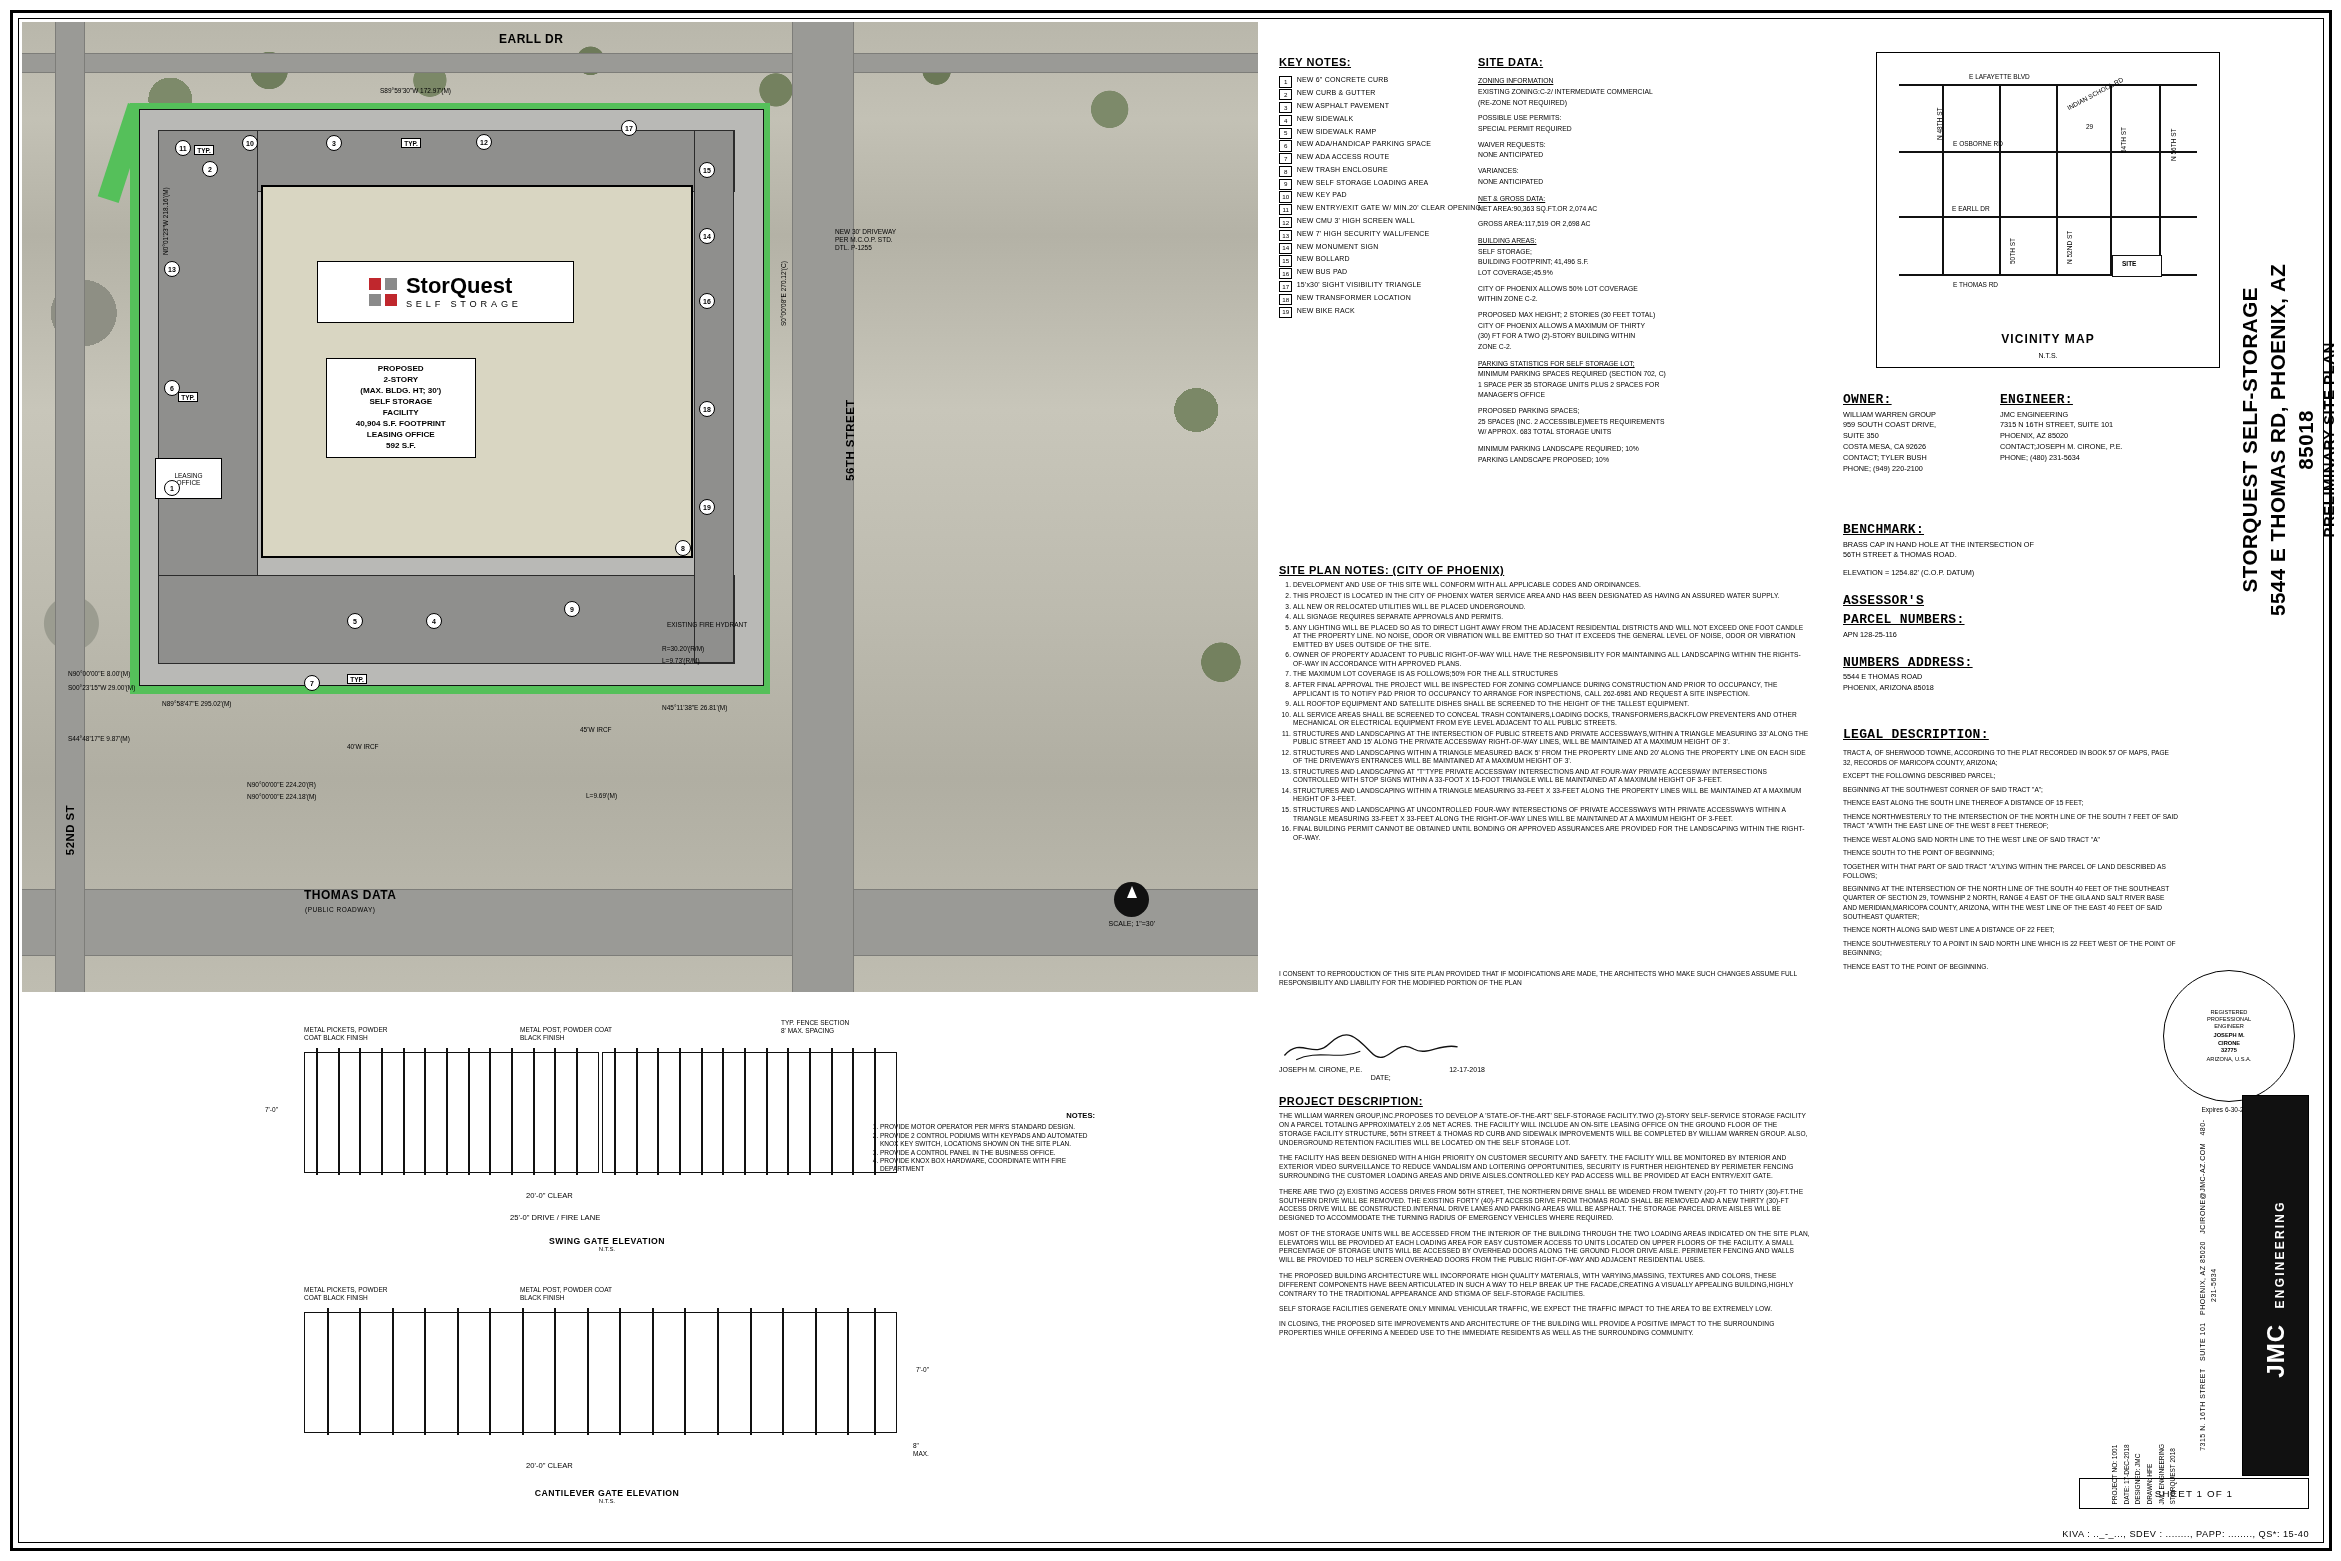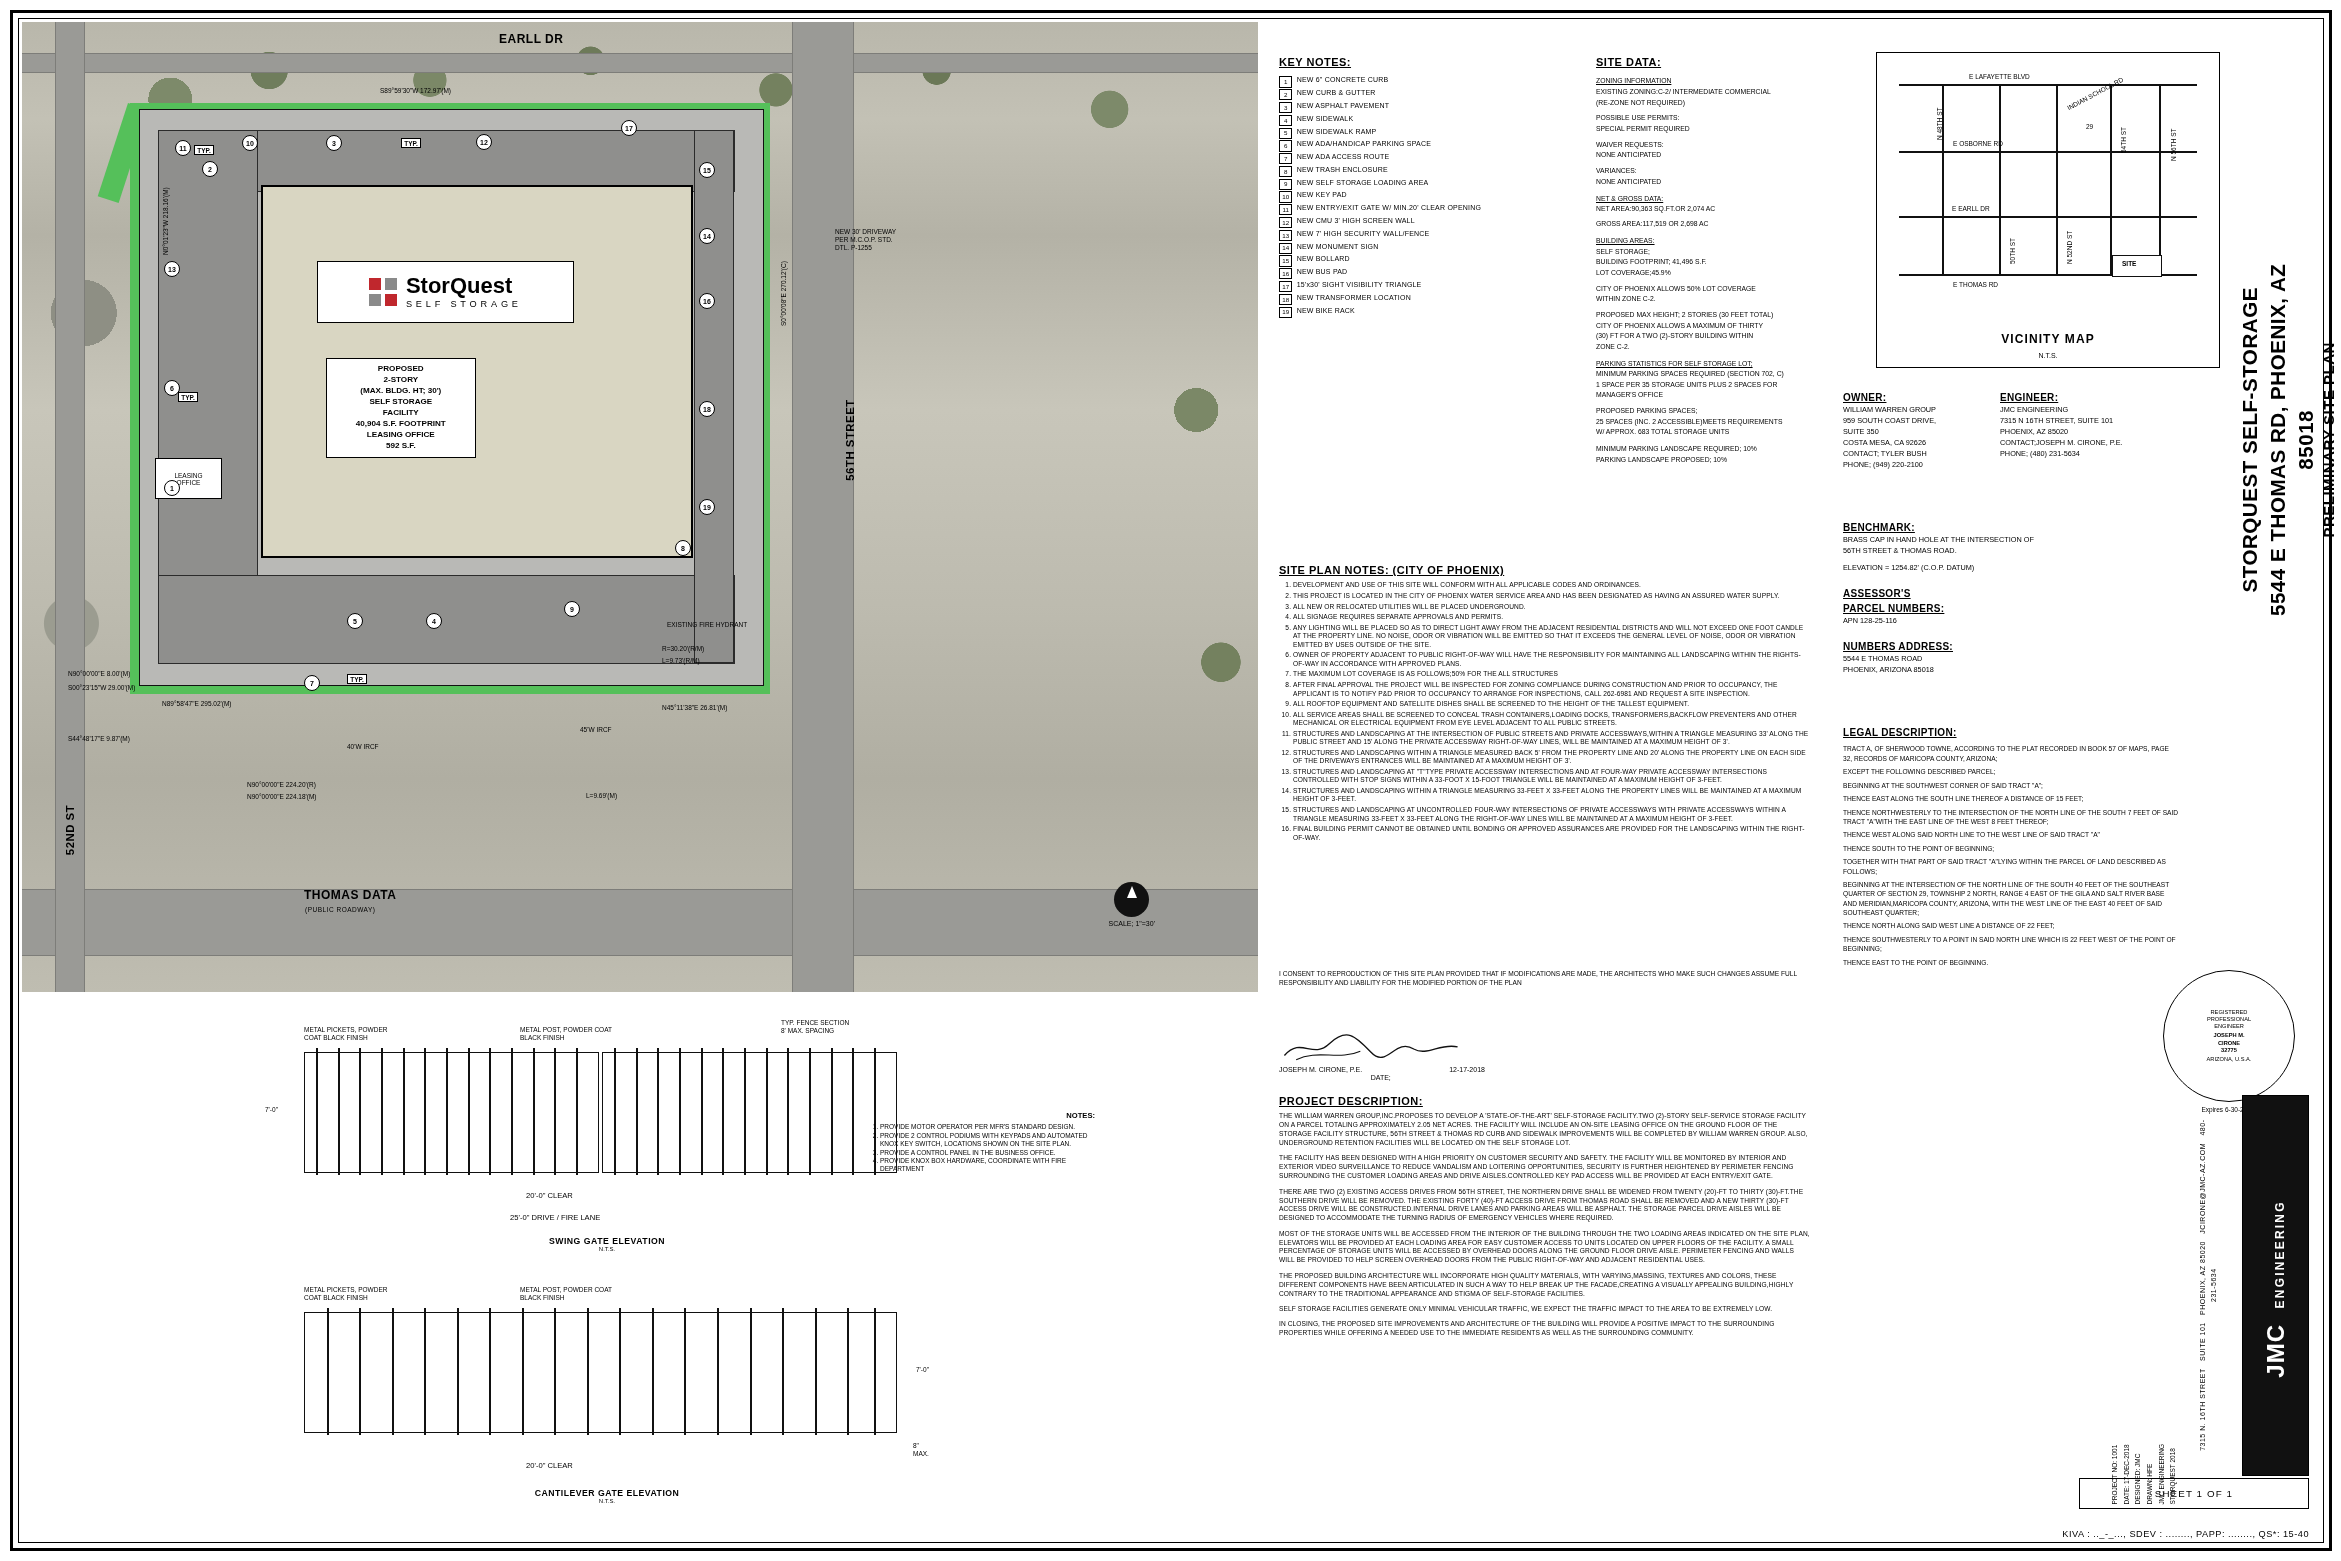--- a/index.html
+++ b/index.html
@@ -56,21 +56,21 @@
   
   .detail{position:absolute;}
   .gate-frame{position:absolute;border:1.6px solid #111;background:#fff;}
   .picket{position:absolute;width:2.2px;background:#111;}
   .cap-title{position:absolute;text-align:center;font-size:8.7px;font-weight:bold;letter-spacing:0.5px;}
   .nts{font-size:6px;font-weight:normal;letter-spacing:0;}
   .small{font-size:6.5px;line-height:1.3;}
 
   
   .col-notes{position:absolute;left:1279px;top:54px;width:249px;font-size:7.3px;line-height:1.55;}
-  .col-site{position:absolute;left:1596px;top:54px;width:271px;font-size:7.3px;line-height:1.55;}
+  .col-site{position:absolute;left:1478px;top:54px;width:271px;font-size:7.3px;line-height:1.55;}
   .secttl{font-size:11px;font-weight:bold;letter-spacing:0.5px;margin-bottom:5.4px;text-decoration:underline;}
   .keyrow{display:flex;align-items:flex-start;gap:4.3px;margin-bottom:1.6px;}
   .keynum{flex:0 0 auto;border:0.8px solid #000;min-width:9.2px;height:9.2px;font-size:6.2px;display:flex;align-items:center;justify-content:center;padding:0 1.1px;}
   .keytxt{font-size:7px;line-height:1.25;letter-spacing:0.2px;}
 
   .spnotes{position:absolute;left:1279px;top:564px;width:531px;}
   .spnotes ol{margin:4.3px 0 0 0;padding-left:14px;}
   .spnotes li{font-size:6.6px;line-height:1.28;margin-bottom:2.2px;letter-spacing:0.1px;}
   .consent{position:absolute;left:1279px;top:970px;width:531px;font-size:6.6px;line-height:1.35;}
   .sigline{position:absolute;left:1279px;top:1033px;width:531px;}
@@ -86,21 +86,21 @@
   .vlabel{position:absolute;font-size:6.5px;white-space:nowrap;}
   .vlabelv{position:absolute;font-size:6.5px;white-space:nowrap;transform-origin:0 0;transform:rotate(-90deg);}
 
   .titleband{position:absolute;right:33px;top:52px;width:65px;height:846px;}
   .titleband .t1{position:absolute;left:-146px;top:336px;width:379px;transform:rotate(-90deg);transform-origin:center;text-align:center;font-size:20.6px;font-weight:bold;letter-spacing:0.5px;line-height:1.35;}
 
   .infoblock{position:absolute;left:1843px;top:390px;width:163px;font-size:7.3px;line-height:1.5;}
   .infoblock2{position:absolute;left:2000px;top:390px;width:173px;font-size:7.3px;line-height:1.5;}
   .infoblock3{position:absolute;left:1843px;top:520px;width:239px;font-size:7.3px;line-height:1.5;}
   .legal{position:absolute;left:1843px;top:726px;width:336px;font-size:6.6px;line-height:1.4;}
-  .lbl{font-weight:bold;text-decoration:underline;font-size:10px;letter-spacing:0.3px;}
+  .lbl{font-weight:bold;text-decoration:underline;font-size:13px;letter-spacing:0.3px;font-family:Liberation Mono, monospace;}
 
   .stamp{position:absolute;left:2163px;top:970px;width:130px;height:130px;border:1.6px solid #000;border-radius:50%;background:#fff;display:flex;flex-direction:column;align-items:center;justify-content:center;text-align:center;font-size:5.7px;line-height:1.25;}
   .approvals{position:absolute;left:1843px;top:1187px;width:325px;height:260px;border:1.1px solid #000;}
   .approvals .ap-t{position:absolute;left:7.6px;top:5.4px;font-size:9.8px;letter-spacing:0.5px;}
 
   .jmcbar{position:absolute;right:33px;top:1095px;width:65px;height:379px;border:1.1px solid #000;background:#fff;}
   .jmcbar .vert{position:absolute;left:-157px;top:179px;width:379px;transform:rotate(-90deg);text-align:center;font-size:24px;font-weight:bold;letter-spacing:1.1px;}
   .jmcsub{position:absolute;right:106px;top:1095px;width:60px;height:379px;}
   .jmcsub .vert{position:absolute;left:-136px;top:179px;width:336px;transform:rotate(-90deg);text-align:center;font-size:7px;line-height:1.6;letter-spacing:0.5px;}
   .projinfo{position:absolute;right:173px;top:1258px;width:49px;height:217px;}

